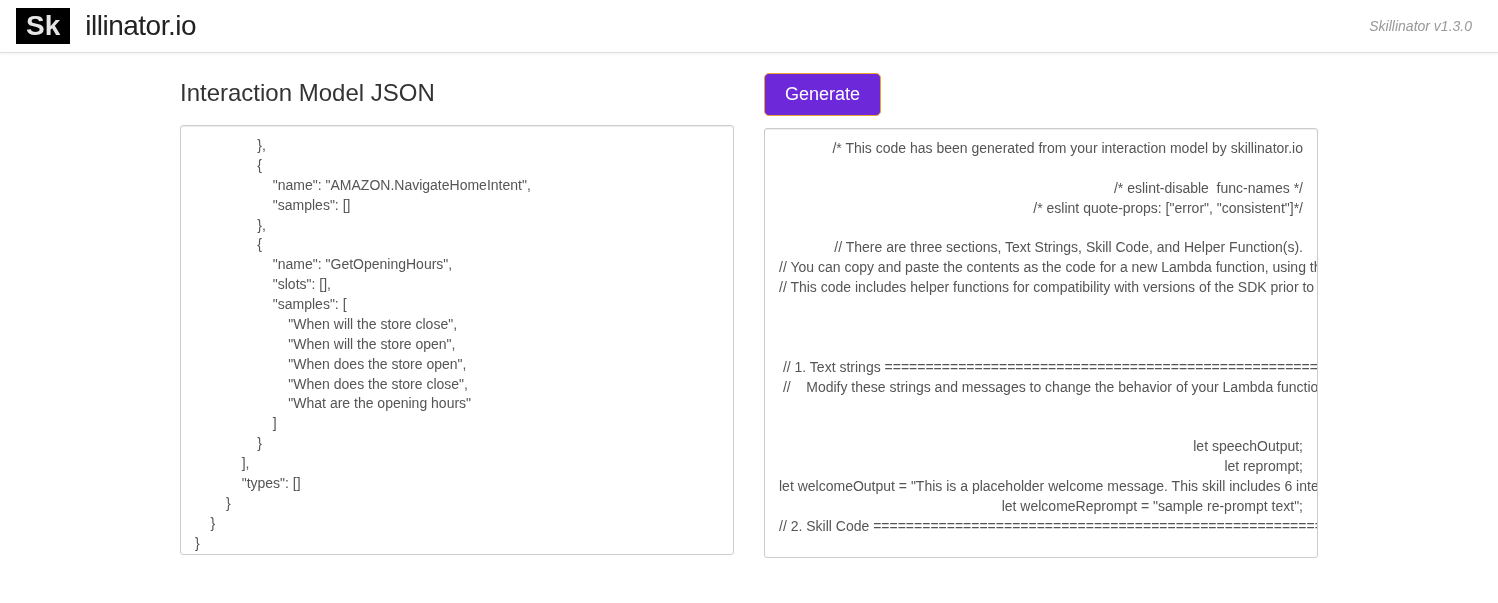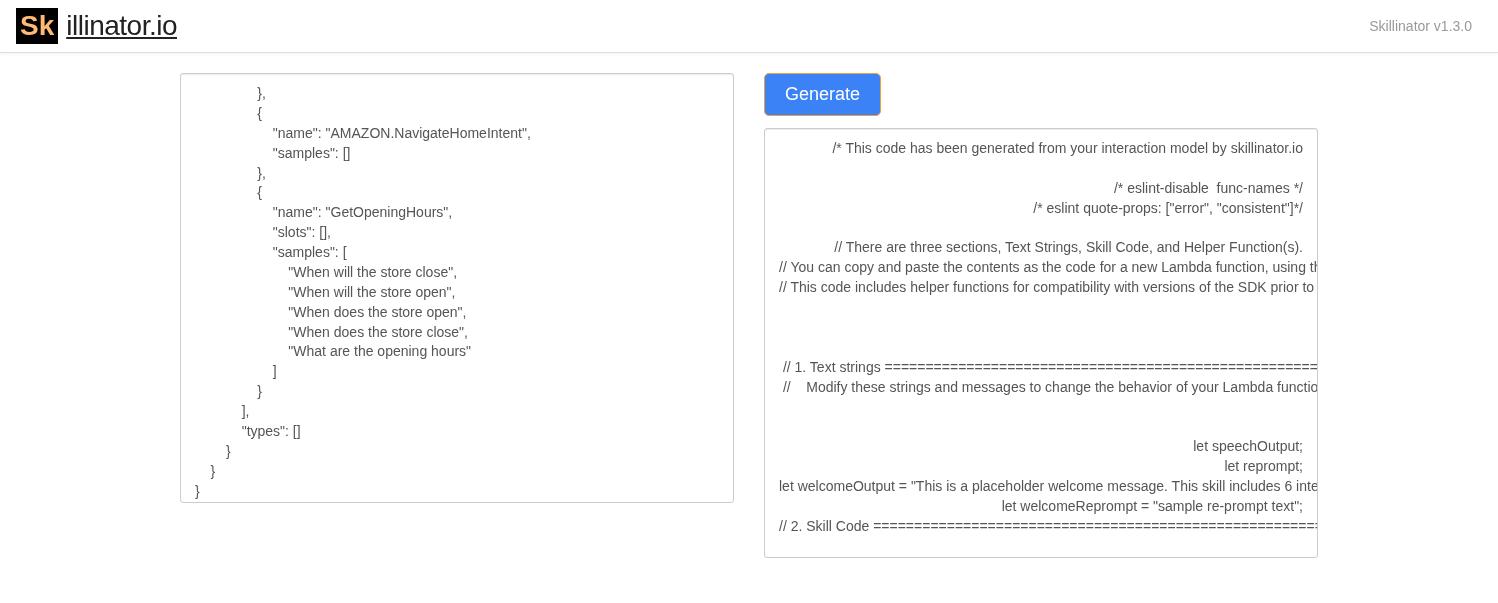--- a/index.html
+++ b/index.html
@@ -21,33 +21,33 @@
       box-shadow: 0 1px 3px rgba(0,0,0,0.05);
     }
     .logo {
       display: flex;
       align-items: center;
       font-size: 28px;
       color: #222;
     }
     .logo-box {
       background: #000;
-      color: #fdba74;
+      color: #e5e5e5;
       font-weight: bold;
-      padding: 2px 4px;
+      padding: 2px 10px;
       font-size: 28px;
-      margin-right: 8px;
+      margin-right: 15px;
     }
     .logo-rest {
       font-weight: 400;
       letter-spacing: -0.5px;
-      text-decoration: underline;
     }
     .version {
       color: #999;
+      font-style: italic;
       font-size: 14px;
       margin-right: 10px;
     }
     .container {
       display: flex;
       padding: 20px 180px 20px 180px;
       gap: 30px;
     }
     .panel {
       flex: 1;
@@ -60,21 +60,21 @@
       align-items: center;
       margin-bottom: 12px;
       min-height: 40px;
     }
     .panel-title {
       font-size: 24px;
       font-weight: 400;
       color: #333;
     }
     .generate-btn {
-      background: #3b82f6;
+      background: #6d28d9;
       color: #fff;
       border: 1px solid #eea236;
       border-radius: 5px;
       padding: 10px 20px;
       font-size: 18px;
       cursor: pointer;
     }
     .code-area {
       width: 100%;
       height: 430px;
@@ -115,20 +115,23 @@
 <div class="header">
   <div class="logo">
     <span class="logo-box">Sk</span>
       <span class="logo-rest">illinator.io</span>
   </div>
   <div class="version">Skillinator v1.3.0</div>
 </div>
 
 <div class="container">
   <div class="panel">
+    <div class="panel-header">
+      <h2 class="panel-title">Interaction Model JSON</h2>
+    </div>
     <textarea class="code-area" spellcheck="false" style="">                },
                 {
                     "name": "AMAZON.NavigateHomeIntent",
                     "samples": []
                 },
                 {
                     "name": "GetOpeningHours",
                     "slots": [],
                     "samples": [
                         "When will the store close",

